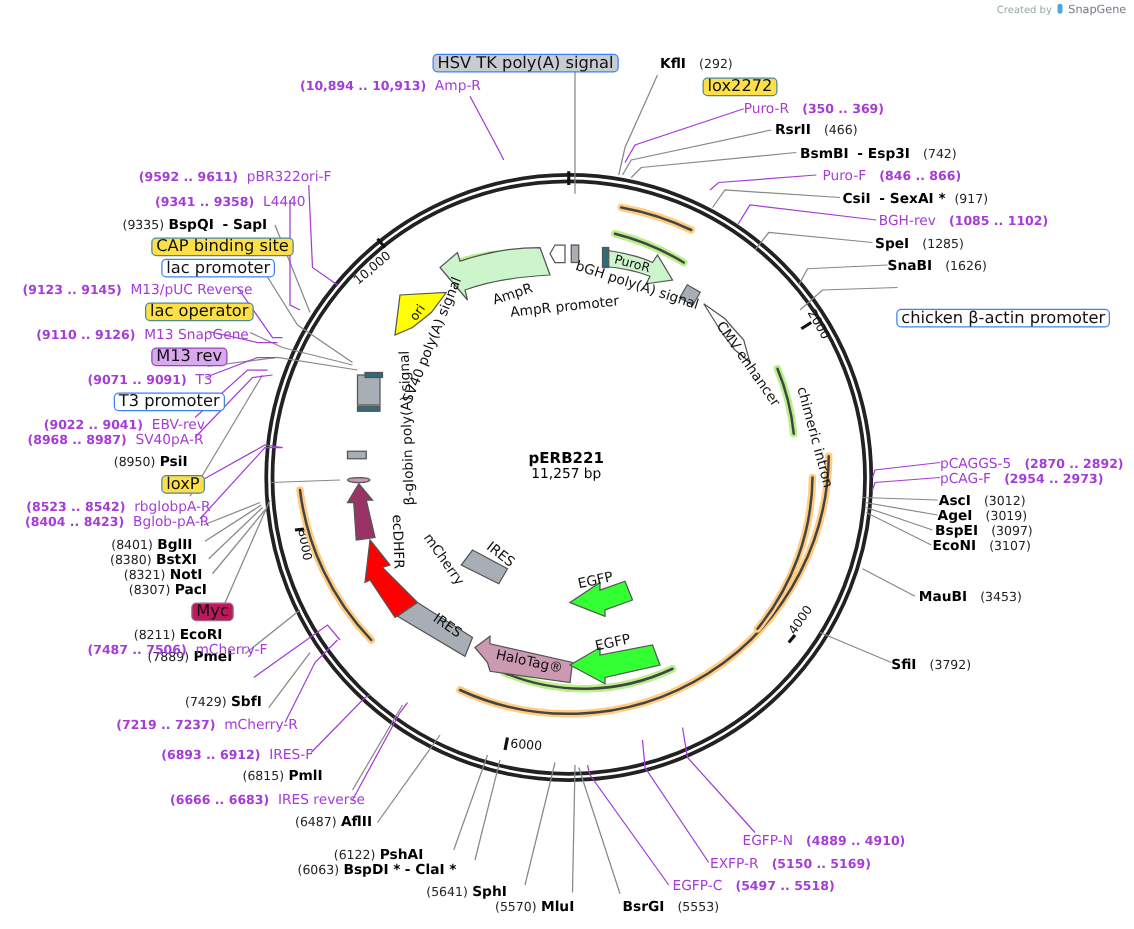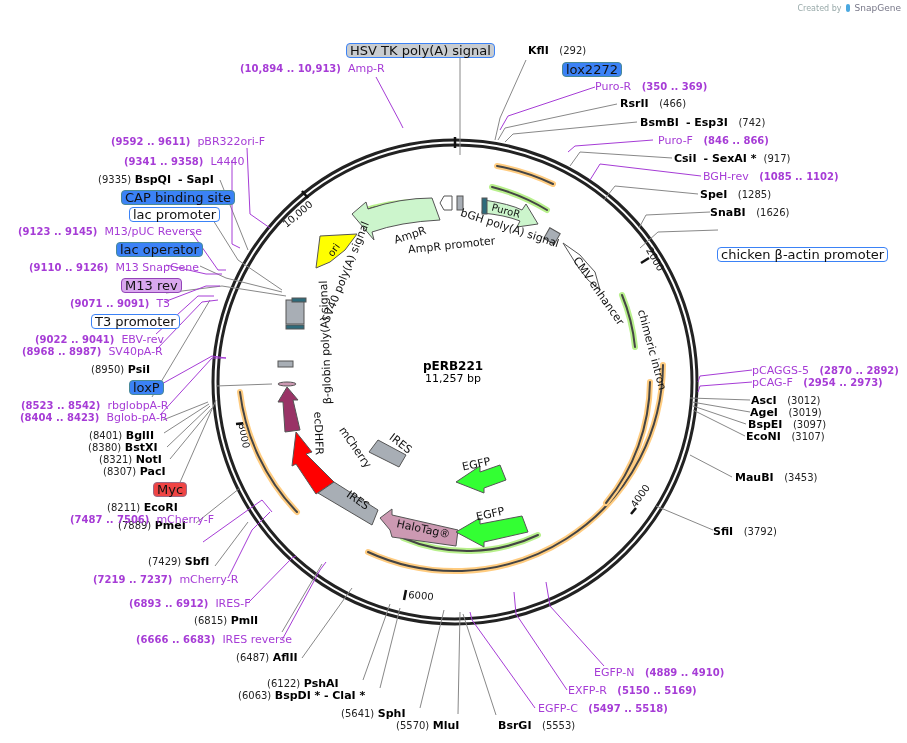--- a/index.html
+++ b/index.html
@@ -6,22 +6,22 @@
   body { width:907px; height:743px; position:relative; overflow:hidden; font-family:"DejaVu Sans", sans-serif; }
   #map { position:absolute; left:0; top:0; }
   .lbl { position:absolute; white-space:nowrap; font-size:11px; line-height:13px; }
   .enz { color:#000; }
   .enz b { font-weight:bold; }
   .enz .pos { font-size:10px; color:#222; }
   .primer { color:#a63cd6; }
   .primer .pos { font-size:10px;font-weight:bold; }
   .feat { border:1px solid #3b82f6; border-radius:4px; padding:0 3px; background:#fff; color:#111; font-size:13px; line-height:13px; }
   .feat.gray { background:#c8ccd0; }
-  .feat.teal { background:#3b82f6; border-color:#4a8a96; }
-  .feat.pink { background:#ef4444; border-color:#9a6b86; }
+  .feat.teal { background:#fde047; border-color:#4a8a96; }
+  .feat.pink { background:#be185d; border-color:#9a6b86; }
   .feat.violet { background:#d9a8ee; border-color:#9344b8; }
   .credit { position:absolute; right:6px; top:3px; font-size:8px; color:#9aa; }
   .credit .brand { color:#778; font-size:9px; }
   .credit .logo { display:inline-block; width:4px; height:8px; background:#4aa8e0; border-radius:2px; margin:0 2px; vertical-align:-1px; }
   .center-title { position:absolute; left:398px; top:359px; width:110px; text-align:center; font-weight:bold; font-size:12px; }
   .center-size { position:absolute; left:398px; top:372px; width:110px; text-align:center; font-size:11px; }
 </style>
 </head>
 <body>
 

